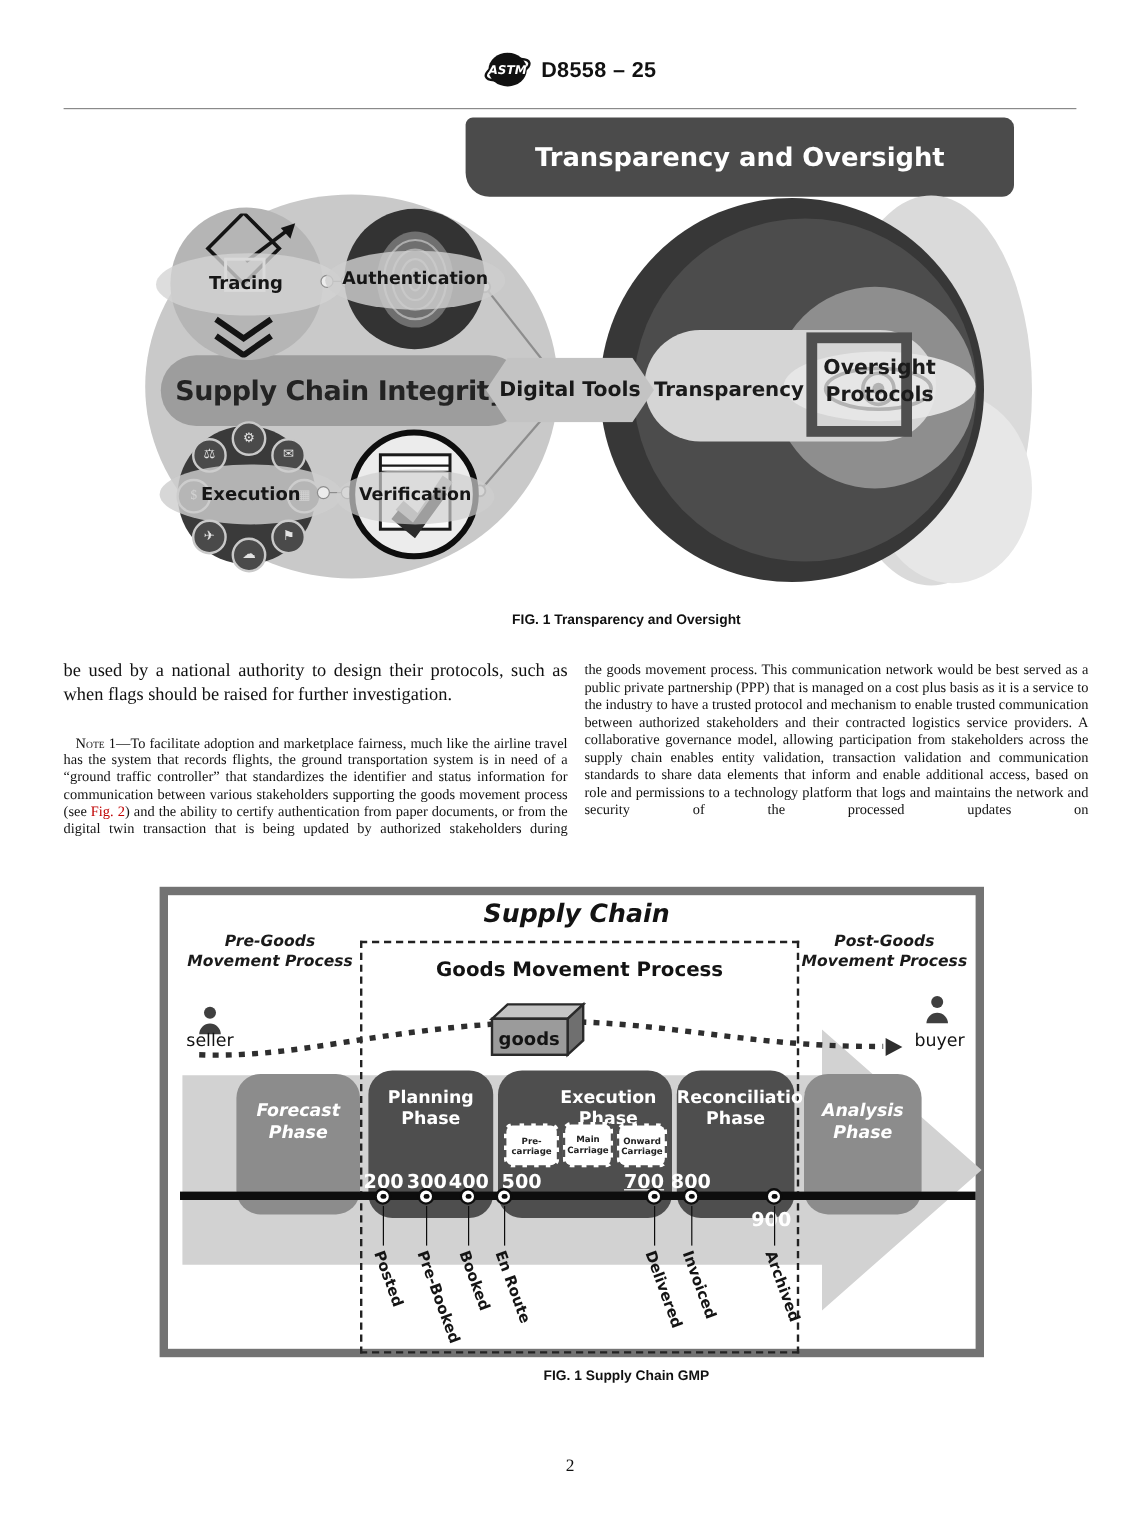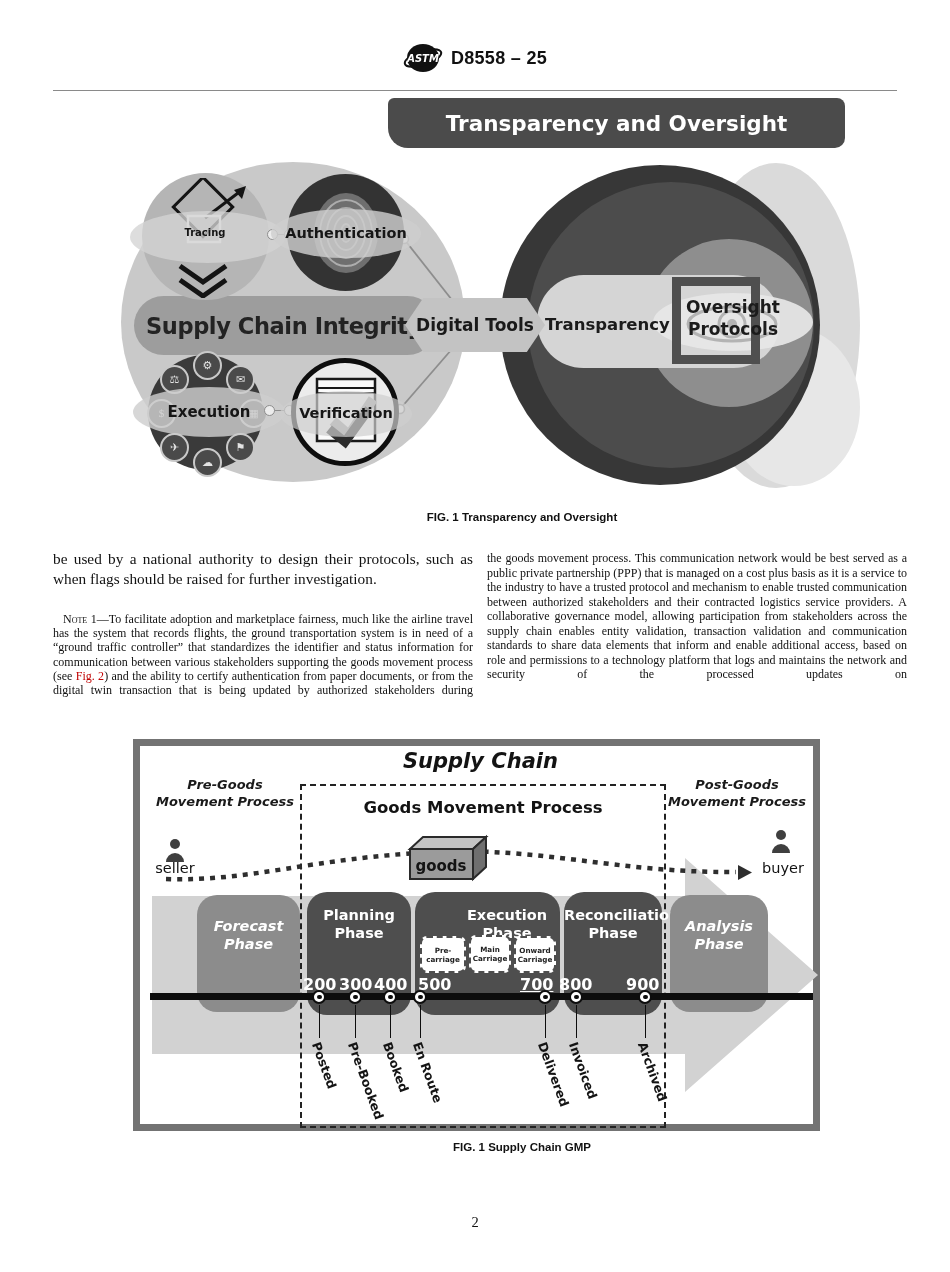--- a/index.html
+++ b/index.html
@@ -7,21 +7,21 @@
        font-family:"Liberation Serif",serif;color:#111;}
   .abs{position:absolute;}
   .sans{font-family:"DejaVu Sans",sans-serif;}
   
   #hdr{left:0;top:42px;width:950px;height:40px;}
   #hdr-inner{display:flex;align-items:center;justify-content:center;gap:8px;}
   #hdr-code{font-family:"Liberation Sans",sans-serif;font-weight:bold;font-size:18px;letter-spacing:.3px;}
   #hdr-rule{left:53px;top:90px;width:844px;height:0;border-top:1.3px solid #8a8a8a;}
   
   #fig1{left:120px;top:93px;width:730px;height:415px;}
-  #f1-banner{left:268px;top:5px;width:457px;height:50px;background:#4b4b4b;
+  #f1-banner{left:268px;top:5px;width:457px;height:66px;background:#4b4b4b;
      border-radius:6px 8px 10px 20px;display:flex;align-items:center;justify-content:center;}
   #f1-banner span{color:#fff;font-weight:bold;font-size:21.5px;}
   .blob{background:#c9c9c9;border-radius:50%;}
   .nodelabel{font-weight:bold;color:#161616;position:absolute;text-align:center;}
   .band{position:absolute;border-radius:50%;}
   .conn-line{position:absolute;height:0;border-top:1.6px solid #8d8d8d;}
   .conn-dot{position:absolute;width:9px;height:9px;border-radius:50%;background:#ececec;border:1.6px solid #8d8d8d;}
   #f1-sci{left:14px;top:203px;width:303px;height:59px;background:#9d9d9d;border-radius:30px;
      display:flex;align-items:center;}
   #f1-sci span{font-weight:bold;font-size:22.5px;color:#232323;padding-left:12px;letter-spacing:-.4px;}
@@ -123,21 +123,21 @@
   <div class="abs circ" style="left:22px;top:80px;width:127px;height:127px;background:#b5b5b5;"></div>
   <svg class="abs" style="left:30px;top:85px;" width="115" height="120">
     <rect x="32" y="8" width="42" height="42" fill="none" stroke="#141414" stroke-width="3" transform="rotate(45 53 29)"></rect>
     <line x1="55" y1="40" x2="92" y2="12" stroke="#141414" stroke-width="3"></line>
     <polygon points="96,8 84,12 92,21" fill="#141414"></polygon>
     <rect x="38" y="38" width="32" height="26" fill="none" stroke="#efefef" stroke-width="2.5"></rect>
     <polyline points="30,88 53,104 76,88" fill="none" stroke="#141414" stroke-width="5"></polyline>
     <polyline points="30,102 53,118 76,102" fill="none" stroke="#141414" stroke-width="5"></polyline>
   </svg>
   <div class="abs band" style="left:10px;top:118px;width:155px;height:52px;background:rgba(212,212,212,.78);"></div>
-  <div class="nodelabel sans" style="left:25px;top:134px;width:120px;font-size:10px;">Tracing</div>
+  <div class="nodelabel sans" style="left:25px;top:134px;width:120px;font-size:15px;">Tracing</div>
 
   <div class="conn-line" style="left:153px;top:141px;width:16px;"></div>
   <div class="conn-dot" style="left:147px;top:136px;"></div>
   <div class="conn-dot" style="left:164px;top:136px;"></div>
 
   <div class="abs circ" style="left:167px;top:81px;width:117px;height:117px;background:#333333;"></div>
   <svg class="abs" style="left:185px;top:95px;" width="82" height="90">
     <ellipse cx="41" cy="45" rx="32" ry="40" fill="#6f6f6f"></ellipse>
     <ellipse cx="41" cy="45" rx="26" ry="33" fill="none" stroke="#bdbdbd" stroke-width="1.8" opacity=".8"></ellipse>
     <ellipse cx="41" cy="45" rx="19" ry="25" fill="none" stroke="#bdbdbd" stroke-width="1.8" opacity=".8"></ellipse>
@@ -234,21 +234,21 @@
   <div class="carriage" style="left:280px;top:190px;width:46px;height:37px;">Pre-carriage</div>
   <div class="carriage" style="left:329px;top:189px;width:42px;height:38px;">Main Carriage</div>
   <div class="carriage" style="left:374px;top:190px;width:42px;height:37px;">Onward Carriage</div>
 
   <div class="mnum" style="left:163px;width:32px;text-align:center;">200</div>
   <div class="mnum" style="left:199px;width:32px;text-align:center;">300</div>
   <div class="mnum" style="left:234px;width:32px;text-align:right;">400</div>
   <div class="mnum" style="left:278px;width:34px;text-align:left;">500</div>
   <div class="mnum" style="left:380px;width:32px;text-align:center;text-decoration:underline;">700</div>
   <div class="mnum" style="left:419px;width:32px;text-align:center;">800</div>
-  <div class="mnum" style="left:486px;width:32px;text-align:center;">900</div>
+  <div class="mnum" style="left:486px;width:32px;text-align:center;margin-top:32px;">900</div>
 
   <div class="abs" id="f2-line"></div>
   <div class="mdot" style="left:172px;"></div>
   <div class="mdot" style="left:208px;"></div>
   <div class="mdot" style="left:243px;"></div>
   <div class="mdot" style="left:273px;"></div>
   <div class="mdot" style="left:398px;"></div>
   <div class="mdot" style="left:429px;"></div>
   <div class="mdot" style="left:498px;"></div>
 

